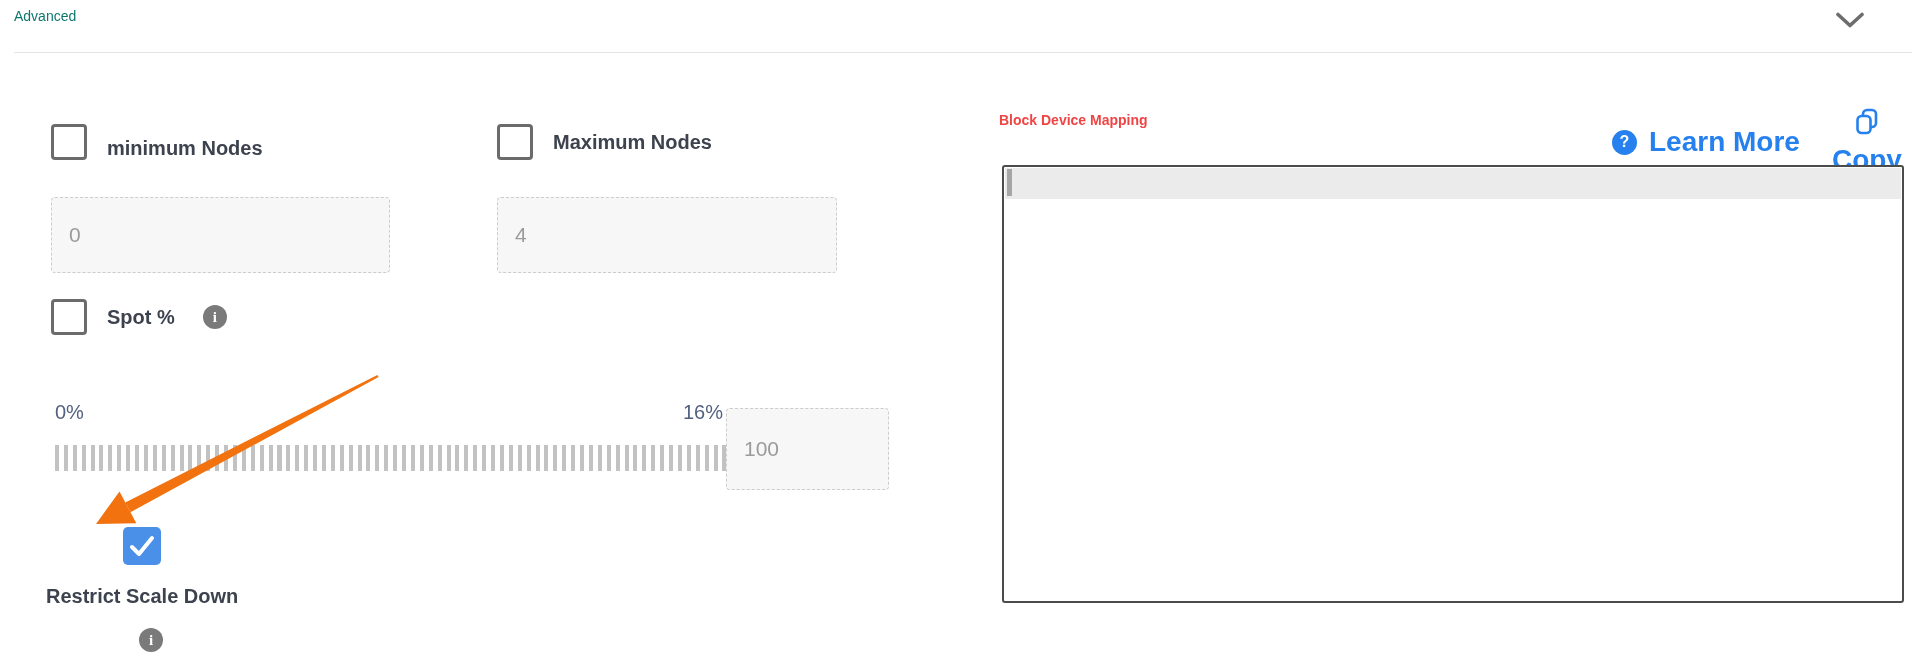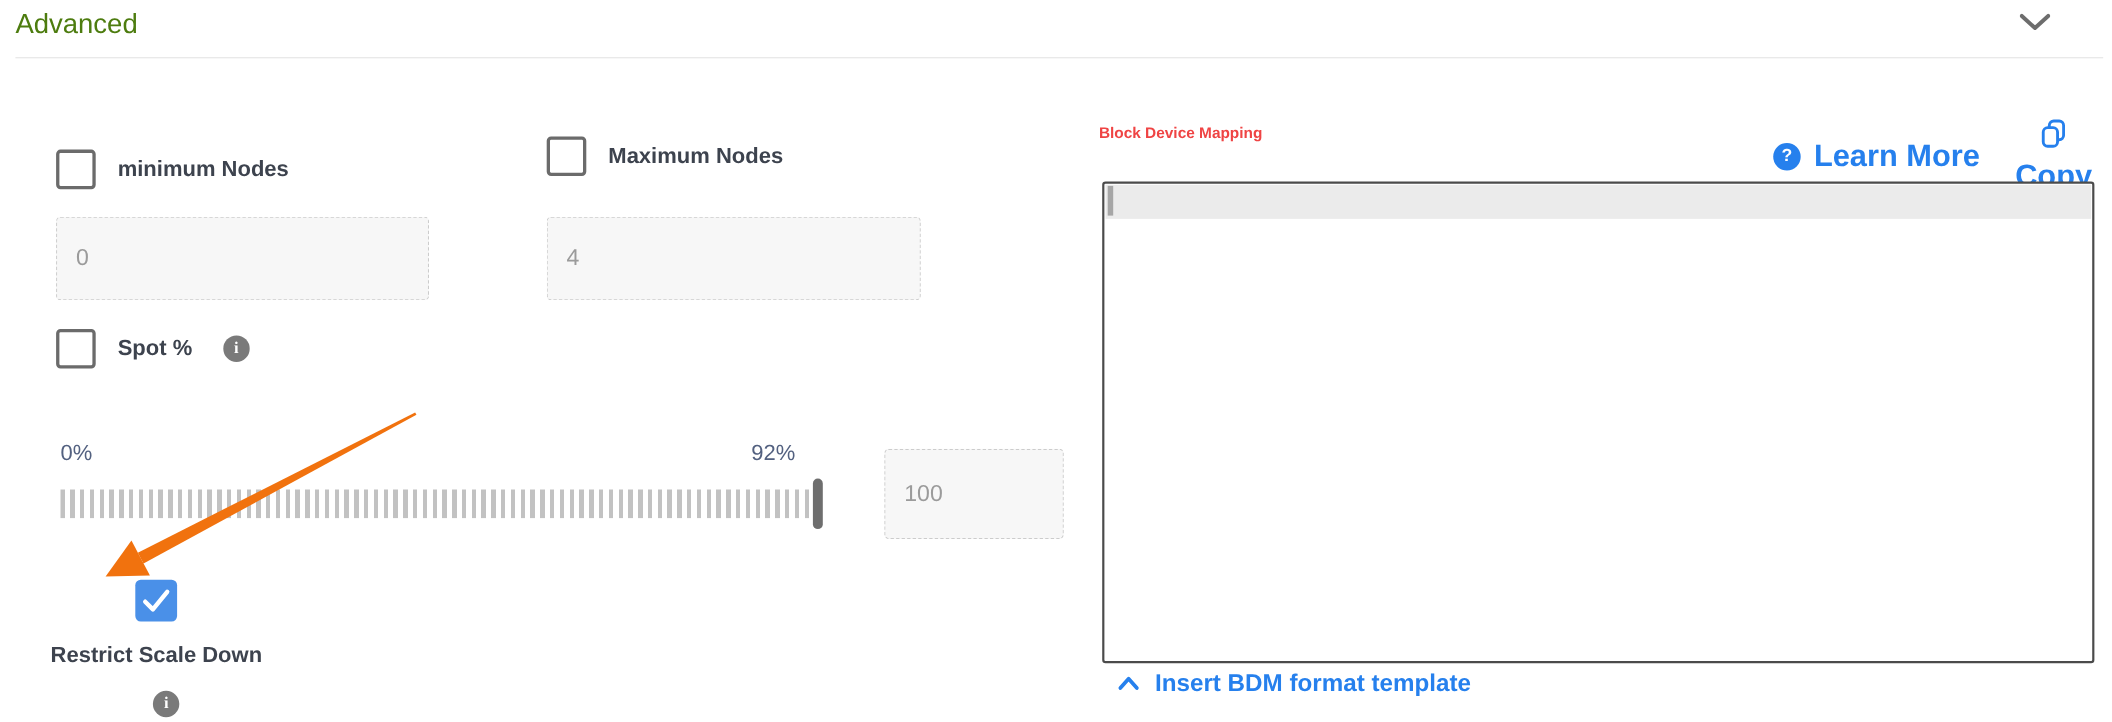--- a/index.html
+++ b/index.html
@@ -1,20 +1,20 @@
 <!DOCTYPE html>
 <html><head>
 <meta charset="utf-8">
 <style>
   html,body{margin:0;padding:0;background:#ffffff;}
   body{font-family:"Liberation Sans","DejaVu Sans",sans-serif;}
   .stage{position:relative;width:1920px;height:656px;background:#fff;overflow:hidden;}
 
   
-  .adv-title{position:absolute;left:14px;top:8px;font-size:25px;font-weight:500;color:#4d7c0f;}
+  .adv-title{position:absolute;left:14px;top:8px;font-size:14px;font-weight:500;color:#0f766e;}
   .header-chevron{position:absolute;left:1836px;top:12px;width:28px;height:17px;cursor:pointer;}
   .header-divider{position:absolute;left:14px;top:52px;width:1898px;height:1px;background:#e4e4e4;}
 
   
   .cb-row{position:absolute;display:flex;align-items:center;gap:20px;}
   .checkbox{width:30px;height:30px;border:3px solid #6b6b6b;border-radius:4px;background:#fff;box-sizing:content-box;cursor:pointer;flex:0 0 auto;}
   .checkbox.checked{width:38px;height:38px;border:none;border-radius:5px;background:#4a90e8;display:flex;align-items:center;justify-content:center;}
   .cb-label{font-size:20px;font-weight:600;color:#3d434e;}
   .info-icon{width:24px;height:24px;border-radius:50%;background:#7a7a7a;color:#fff;font-size:15px;font-weight:700;font-family:"Liberation Serif","DejaVu Serif",serif;display:flex;align-items:center;justify-content:center;margin-left:8px;cursor:pointer;}
 
@@ -48,43 +48,43 @@
 <body>
 
 <div class="stage">
 
   <div class="adv-title">Advanced</div>
   <svg class="header-chevron" viewBox="0 0 28 17">
     <polyline points="2,2.5 14,13.5 26,2.5" fill="none" stroke="#6d6d6d" stroke-width="3.6" stroke-linecap="round" stroke-linejoin="round"></polyline>
   </svg>
   <div class="header-divider"></div>
 
-  <div class="cb-row" style="left:51px;top:136px;">
+  <div class="cb-row" style="left:51px;top:124px;align-items:flex-end;">
     <div class="checkbox"></div>
     <div class="cb-label">minimum Nodes</div>
   </div>
   <input class="dash-input" style="left: 51px; top: 197px; width: 339px; height: 76px;" value="0">
 
   <div class="cb-row" style="left:497px;top:124px;">
     <div class="checkbox"></div>
     <div class="cb-label">Maximum Nodes</div>
   </div>
   <input class="dash-input" style="left: 497px; top: 197px; width: 340px; height: 76px;" value="4">
 
   <div class="cb-row" style="left:51px;top:299px;">
     <div class="checkbox"></div>
     <div class="cb-label">Spot %</div>
     <div class="info-icon">i</div>
   </div>
 
   <div class="slider-label" style="left:55px;top:401px;">0%</div>
-  <div class="slider-label" style="left:683px;top:401px;">92%</div>
+  <div class="slider-label" style="left:683px;top:401px;">16%</div>
   <div class="slider-track"></div>
   <div class="slider-handle"></div>
-  <input class="dash-input" style="left: 804px; top: 408px; width: 163px; height: 82px;" value="100">
+  <input class="dash-input" style="left: 726px; top: 408px; width: 163px; height: 82px;" value="100">
 
   <div class="cb-row" style="left:46px;top:527px;flex-direction:column;">
     <div class="checkbox checked">
       <svg width="38" height="38" viewBox="0 0 38 38">
         <polyline points="9,20 16,27 29,11" fill="none" stroke="#ffffff" stroke-width="4" stroke-linecap="round" stroke-linejoin="round"></polyline>
       </svg>
     </div>
     <div class="cb-label">Restrict Scale Down</div>
     <div class="info-icon" style="margin-left:18px;">i</div>
   </div>
@@ -101,25 +101,19 @@
       </svg>
       <div class="link-text">Copy</div>
     </div>
   </div>
 
   <div class="bdm-editor">
     <div class="editor-activeline"></div>
     <div class="editor-cursor"></div>
   </div>
 
-  <div class="insert-link">
-    <svg width="20" height="14" viewBox="0 0 20 14">
-      <polyline points="2.5,11.5 10,3 17.5,11.5" fill="none" stroke="#2680ed" stroke-width="3.4" stroke-linecap="round" stroke-linejoin="round"></polyline>
-    </svg>
-    <div class="insert-text">Insert BDM format template</div>
-  </div>
 
   <svg class="annotation" viewBox="0 0 1920 656">
     <polygon points="377.4,374.9 378.6,377.1 130.5,512.2 125.3,502.4" fill="#f1720e"></polygon>
     <polygon points="96,524 119.5,491.4 136.3,523.2" fill="#f1720e"></polygon>
   </svg>
 
 </div>
 
 </body></html>

